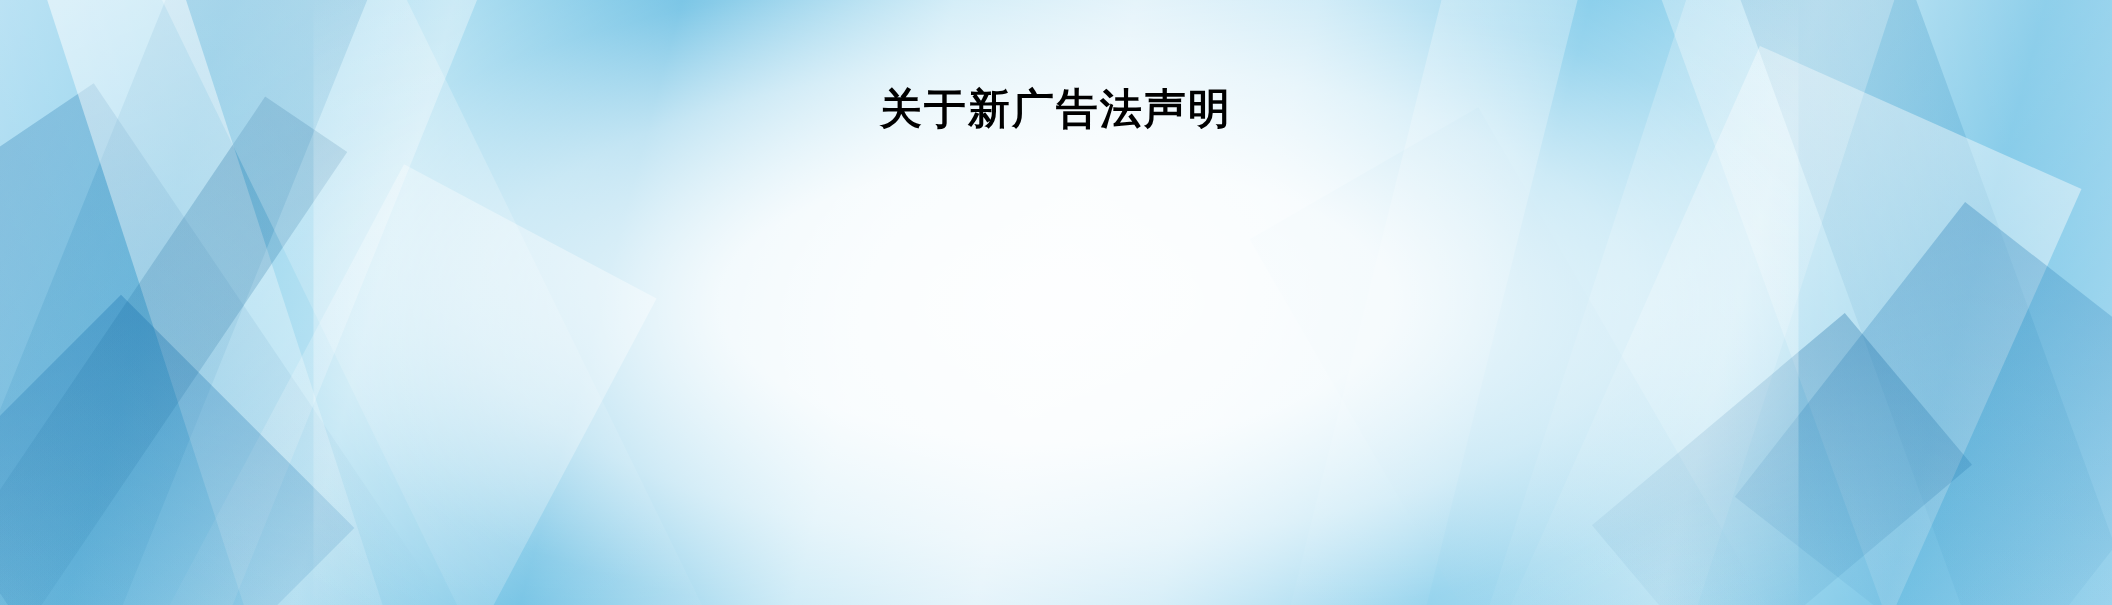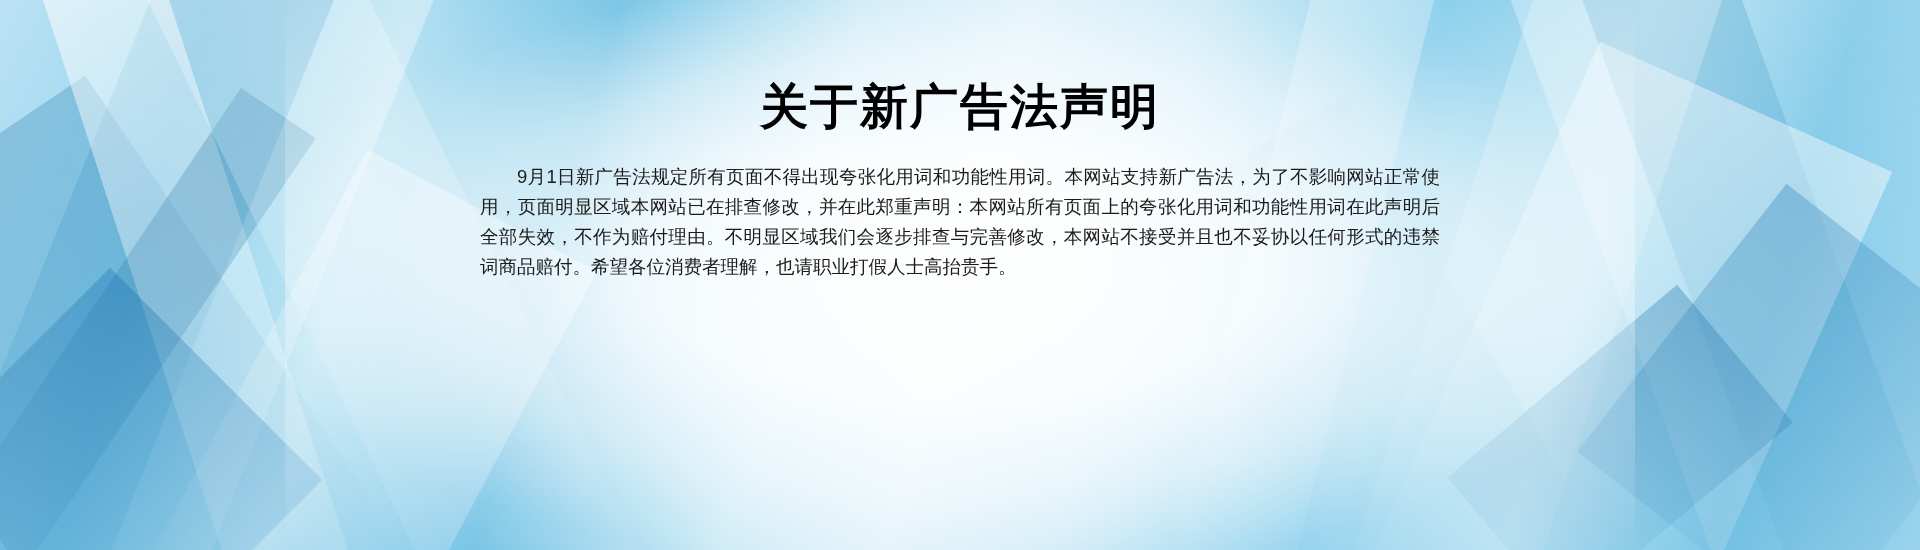--- a/index.html
+++ b/index.html
@@ -113,21 +113,21 @@
     width: 1000px;
     height: 100%;
     display: flex;
     flex-direction: column;
     align-items: center;
     padding-top: 78px;
     box-sizing: border-box;
   }
 
   .title {
-    font-size: 48px;
+    font-size: 38px;
     font-weight: bold;
     color: #000000;
     letter-spacing: 2px;
     line-height: 1.2;
     margin: 0 0 26px 0;
     text-align: center;
     white-space: nowrap;
   }
 
   .statement-body {
@@ -169,17 +169,16 @@
     <div class="shard s15"></div>
     <div class="shard s16"></div>
   </div>
 
   <div class="glow"></div>
 
   <div class="content">
     <h1 class="title">关于新广告法声明</h1>
 
     <div class="statement-body">
-      <p class="para indent">9月1日新广告法规定所有页面不得出现夸张化用词和功能性用词。本网站支持新广告法，为了不影响网站正常使用，页面明显区域本网站已在排查修改，并在此郑重声明：本网站所有页面上的夸张化用词和功能性用词在此声明后全部失效，不作为赔付理由。不明显区域我们会逐步排查与完善修改，本网站不接受并且也不妥协以任何形式的违禁词商品赔付。希望各位消费者理解，也请职业打假人士高抬贵手。</p>
     </div>
   </div>
 
 </div>
 
 </body></html>

